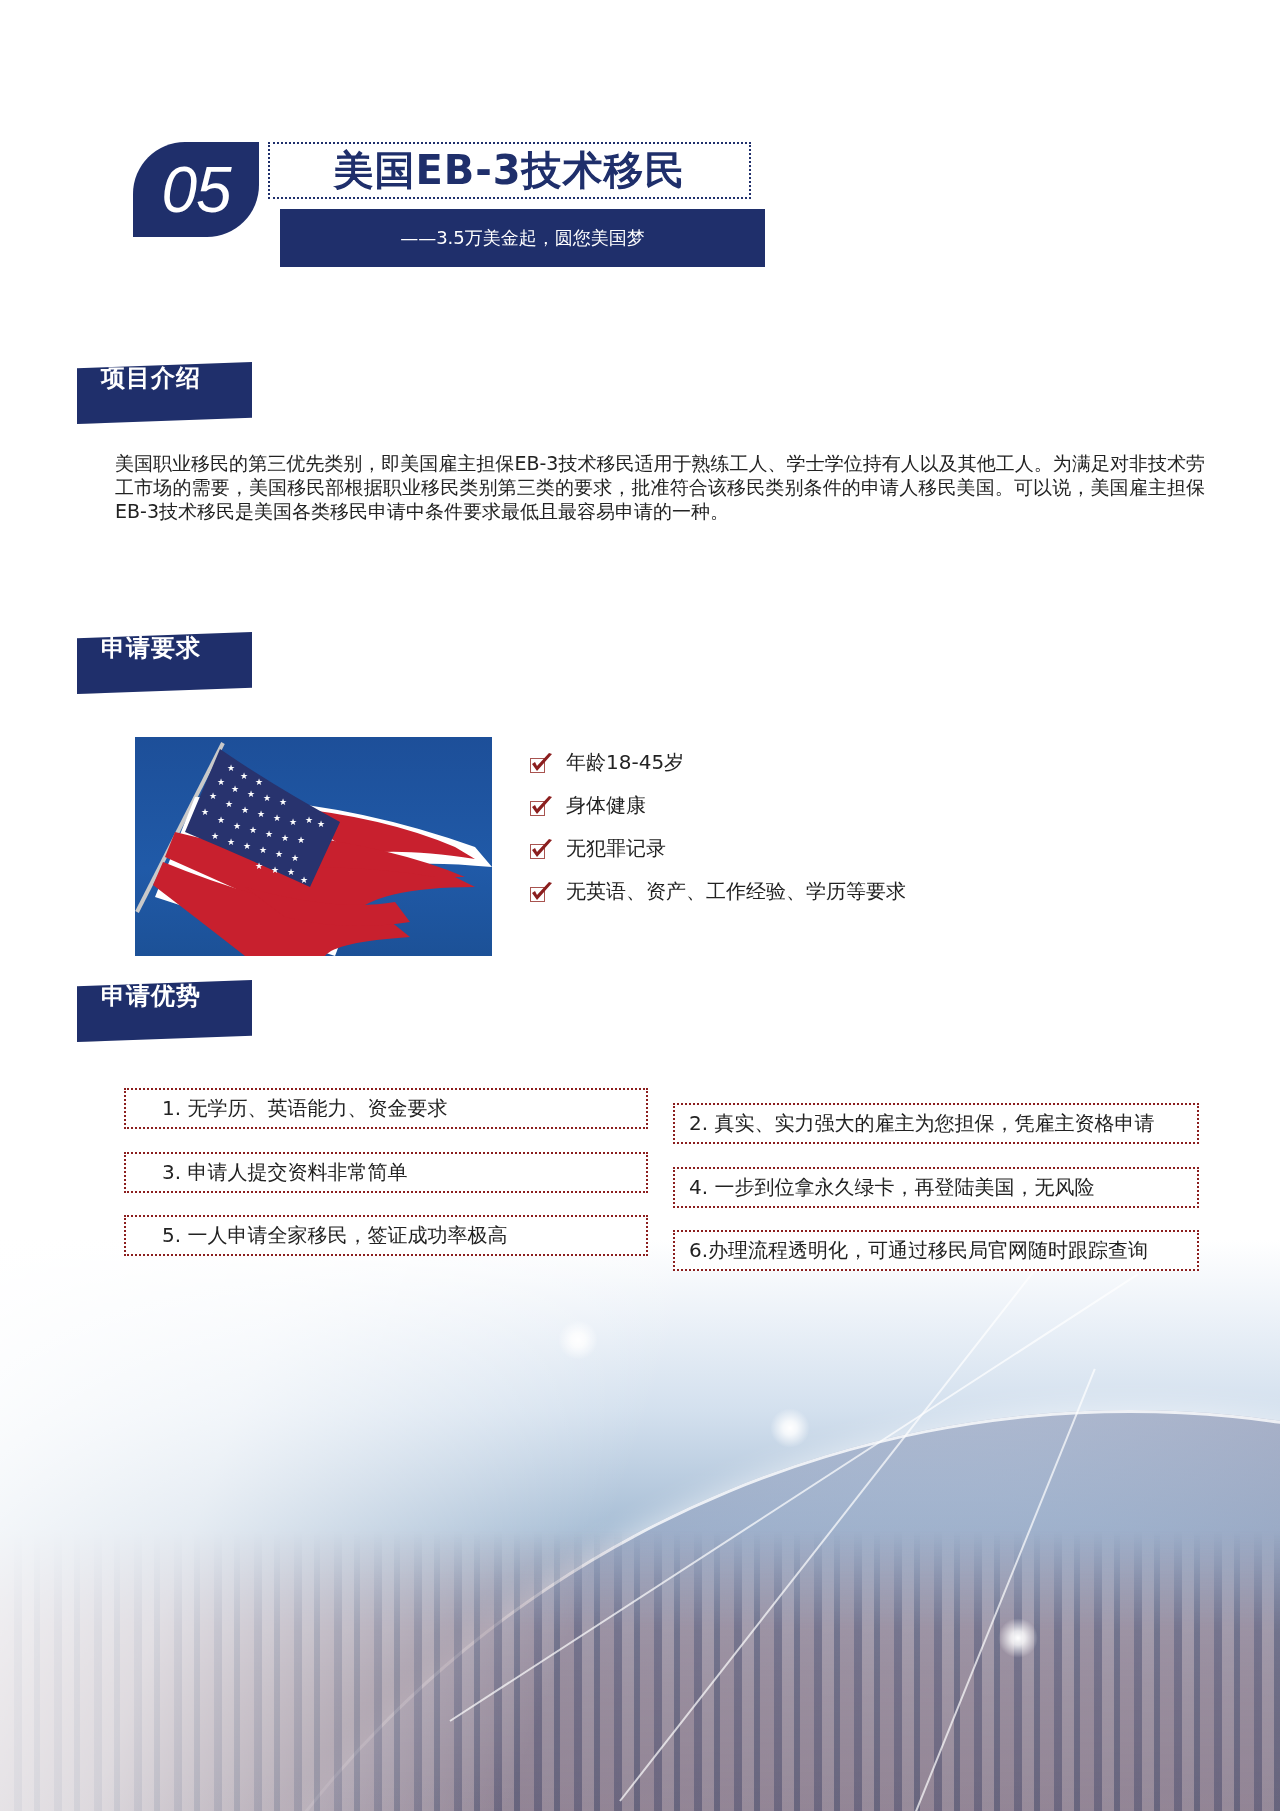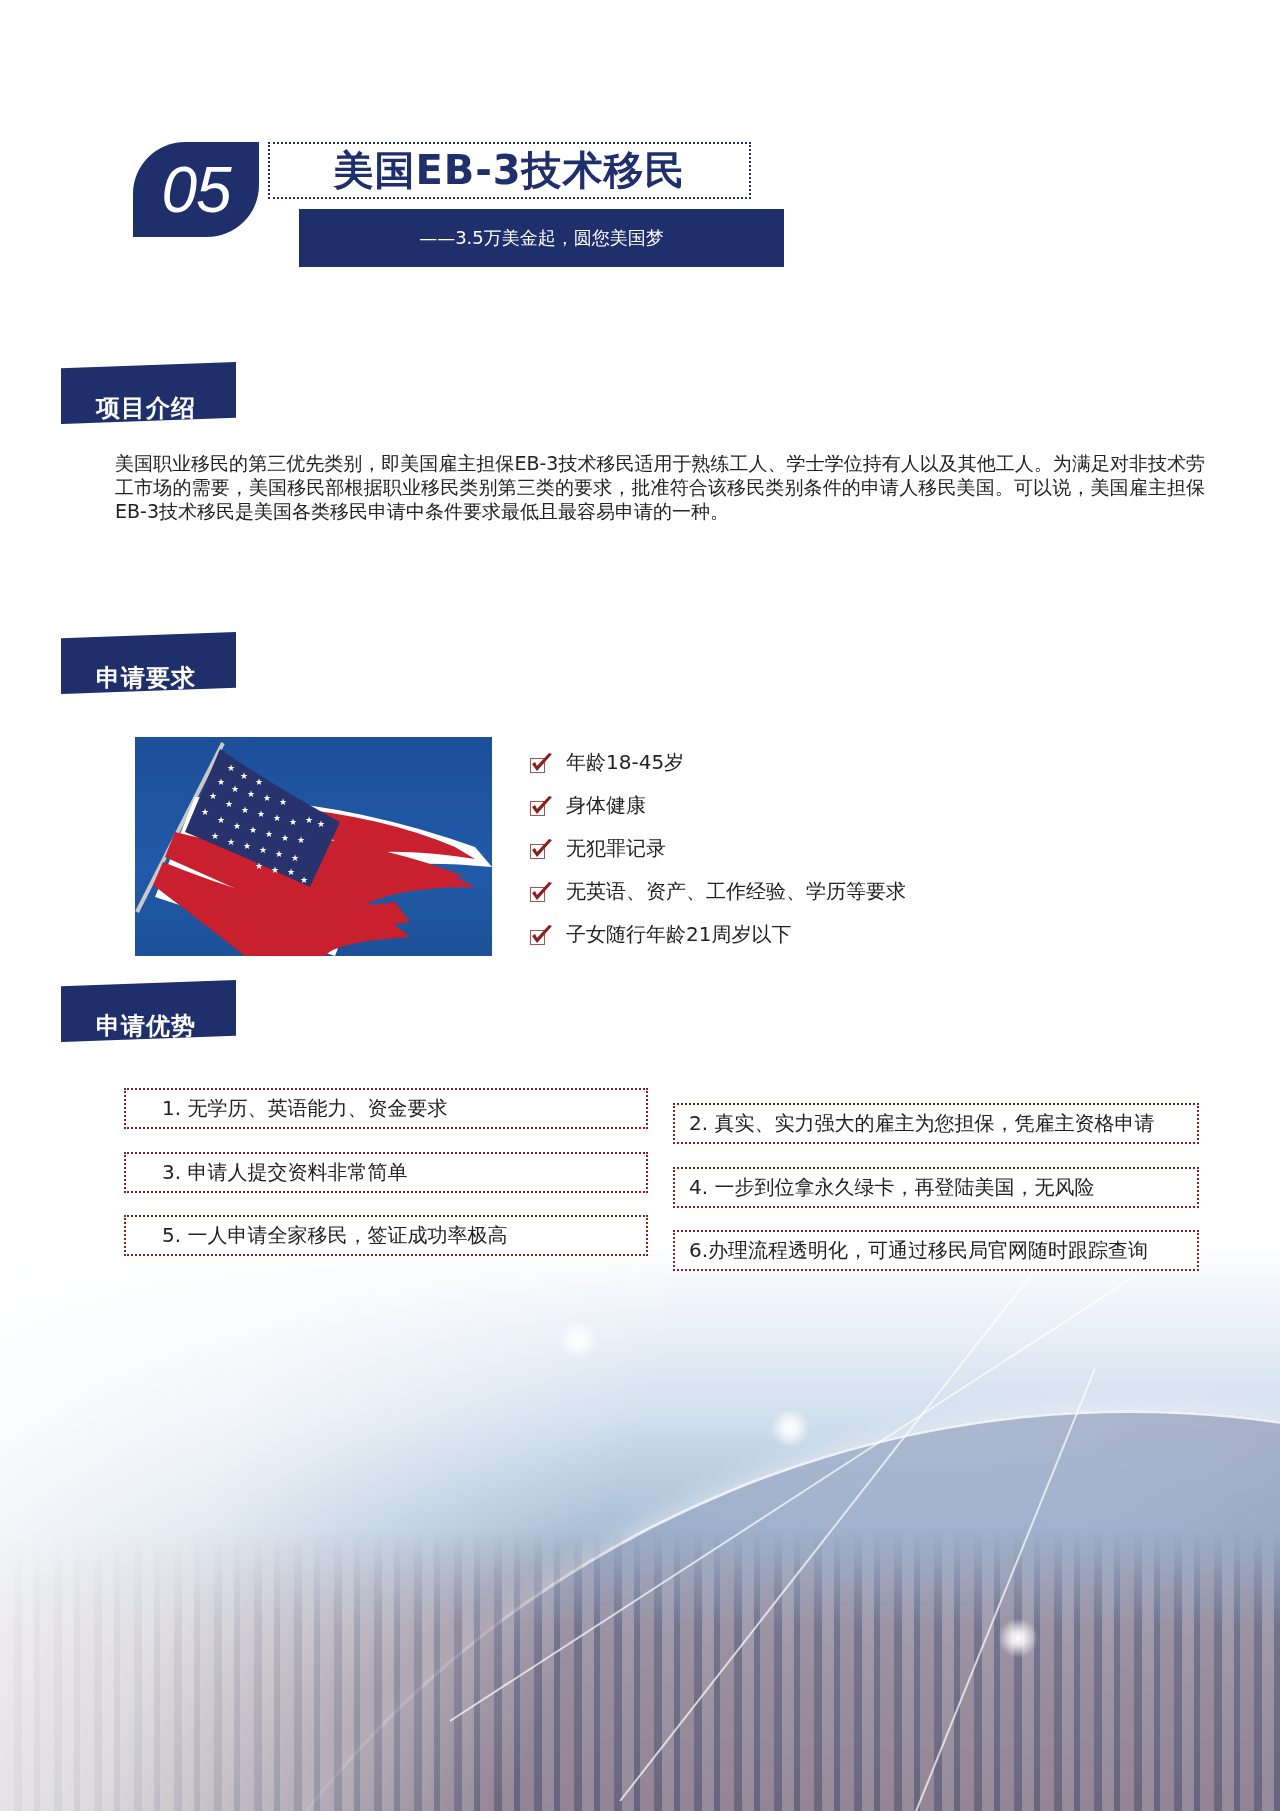--- a/index.html
+++ b/index.html
@@ -52,31 +52,31 @@
     color: #fff; font-size: 64px; font-style: italic; font-family: "Liberation Sans", sans-serif;
     letter-spacing: -1px;
   }
   .title-box {
     left: 268px; top: 142px; width: 483px; height: 57px;
     border: 2px dotted #1f2f6b; box-sizing: border-box;
     display: flex; align-items: center; justify-content: center;
   }
   .title-box span { color: #1f2f6b; font-weight: bold; font-size: 40px; letter-spacing: 1px; }
   .subtitle-bar {
-    left: 299px; top: 209px; width: 485px; height: 58px;
+    left: 280px; top: 209px; width: 485px; height: 58px;
     background: #1f2f6b; display: flex; align-items: center; justify-content: center;
   }
   .subtitle-bar span { color: #fff; font-size: 18px; }
 
   
   .sec-tag {
-    position: absolute; left: 61px; width: 175px; height: 62px;
+    position: absolute; left: 77px; width: 175px; height: 62px;
     background: #1f2f6b;
     clip-path: polygon(0 10%, 100% 0, 100% 90%, 0 100%);
-    display: flex; align-items: flex-end; padding-left: 35px; box-sizing: border-box;
+    display: flex; align-items: flex-start; padding-left: 24px; box-sizing: border-box;
     box-shadow: 0 2px 3px rgba(0,0,0,0.2);
   }
   .sec-tag span { color: #fff; font-size: 24px; font-weight: bold; letter-spacing: 1px; }
 
   
   .intro {
     left: 115px; top: 451px; width: 1090px;
     font-size: 19px; line-height: 24px; color: #222; text-align: justify;
   }
 
@@ -226,29 +226,20 @@
   </div>
   <div class="req-item">
     <span class="checkbox">
       <span class="box"></span>
       <svg width="26" height="24" viewBox="0 0 26 24">
           <path d="M4 12 L9 19 L24 2 L21 1 L9 14 L7 10 Z" fill="#8b1e1e"></path>
         </svg>
     </span>
     <span class="txt">无英语、资产、工作经验、学历等要求</span>
   </div>
-  <div class="req-item">
-    <span class="checkbox">
-      <span class="box"></span>
-      <svg width="26" height="24" viewBox="0 0 26 24">
-          <path d="M4 12 L9 19 L24 2 L21 1 L9 14 L7 10 Z" fill="#8b1e1e"></path>
-        </svg>
-    </span>
-    <span class="txt">子女随行年龄21周岁以下</span>
-  </div>
 </div>
 
 <div class="sec-tag" style="top:980px;">
   <span>申请优势</span>
 </div>
 
 <div class="adv left" style="top:1088px;">1. 无学历、英语能力、资金要求</div>
 <div class="adv right" style="top:1088px;">2. 真实、实力强大的雇主为您担保，凭雇主资格申请</div>
 <div class="adv left" style="top:1152px;">3. 申请人提交资料非常简单</div>
 <div class="adv right" style="top:1152px;">4. 一步到位拿永久绿卡，再登陆美国，无风险</div>

